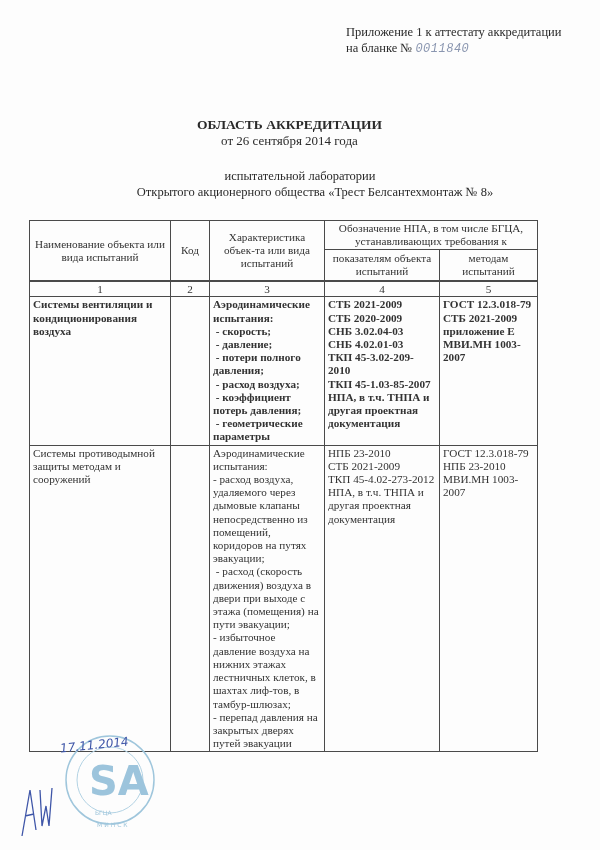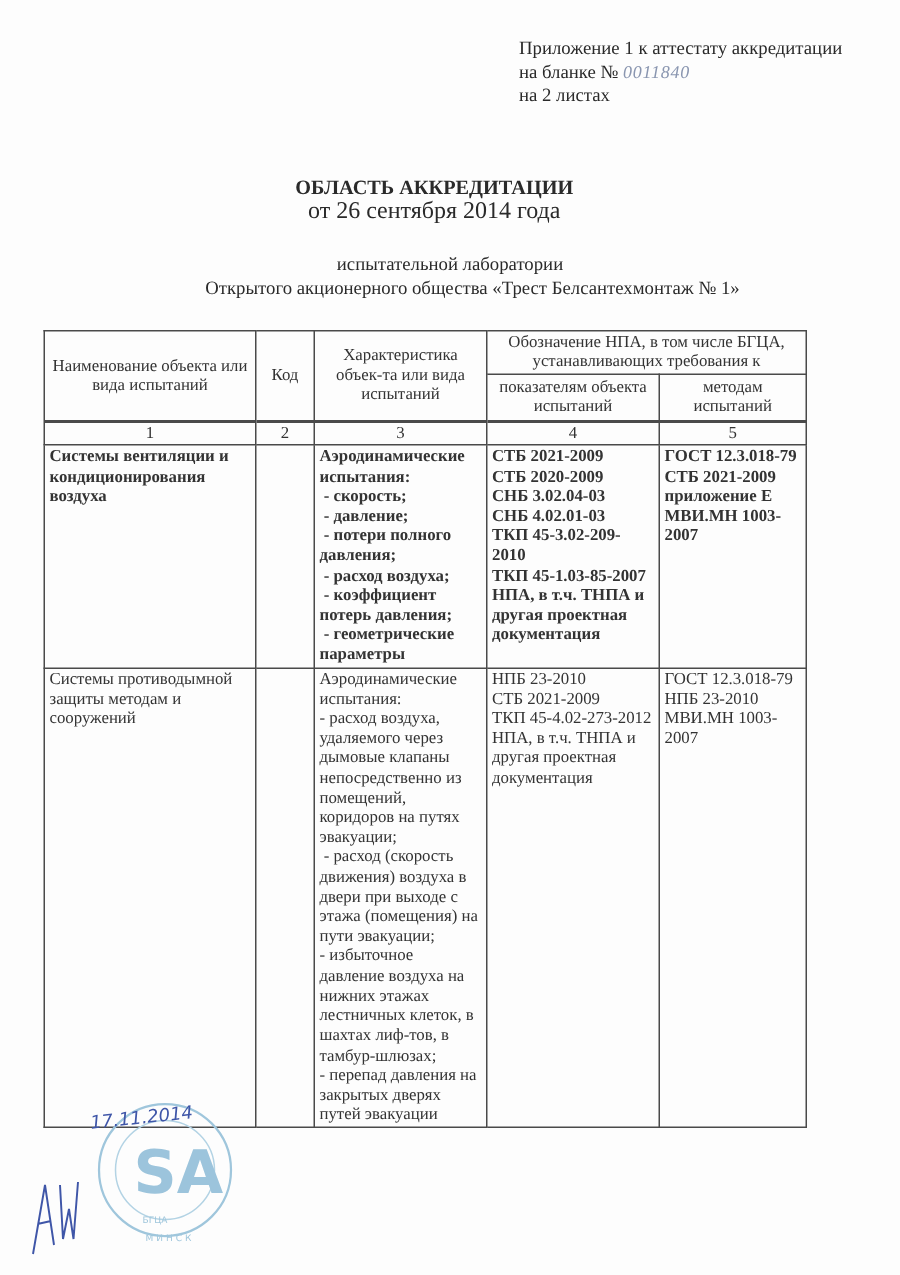--- a/index.html
+++ b/index.html
@@ -7,28 +7,28 @@
     width: 600px; height: 850px; position: relative; overflow: hidden;
     background: #fdfdfd;
     font-family: "Liberation Serif", "DejaVu Serif", serif;
     color: #2a2a2a;
   }
   .annex {
     position: absolute; left: 346px; top: 25px;
     font-size: 12.5px; line-height: 15.5px;
   }
   .annex .hand {
-    font-family: Liberation Serif, serif; font-style: italic;
+    font-family: Liberation Mono, monospace; font-style: italic;
     color: #8a96b0; font-size: 12px; letter-spacing: 0.5px;
   }
   .title-block {
     position: absolute; left: 0; width: 549px; top: 117px; text-align: center;
   }
   .doc-title { font-weight: bold; font-size: 13.5px; line-height: 16px; margin-left: 30px; }
-  .doc-date { font-size: 16px; line-height: 15px; margin-left: 30px; }
+  .doc-date { font-size: 13px; line-height: 15px; margin-left: 30px; }
   .lab-block { position: absolute; left: 0; width: 600px; top: 168px; text-align: center; font-size: 12.5px; line-height: 16px; }
   .lab-line2 { margin-left: 30px; }
 
   table.scope {
     position: absolute; left: 29px; top: 220px;
     border-collapse: collapse; table-layout: fixed;
     font-size: 11.2px; line-height: 13.2px;
   }
   table.scope td, table.scope th {
     border: 1px solid #4a4a4a; padding: 1px 3px; vertical-align: top;
@@ -57,31 +57,30 @@
 </style>
 </head>
 <body>
 
 <div class="annex">
   <div>Приложение 1 к аттестату аккредитации</div>
   <div>
     <span>на бланке №</span>
     <span class="hand">0011840</span>
   </div>
-  <div>на 2 листах</div>
 </div>
 
 <div class="title-block">
   <div class="doc-title">ОБЛАСТЬ АККРЕДИТАЦИИ</div>
   <div class="doc-date">от 26 сентября 2014 года</div>
 </div>
 
 <div class="lab-block">
   <div>испытательной лаборатории</div>
-  <div class="lab-line2">Открытого акционерного общества «Трест Белсантехмонтаж № 1»</div>
+  <div class="lab-line2">Открытого акционерного общества «Трест Белсантехмонтаж № 8»</div>
 </div>
 
 <table class="scope">
   <colgroup>
     <col class="c1">
       <col class="c2">
       <col class="c3">
       <col class="c4">
       <col class="c5">
   </colgroup>

